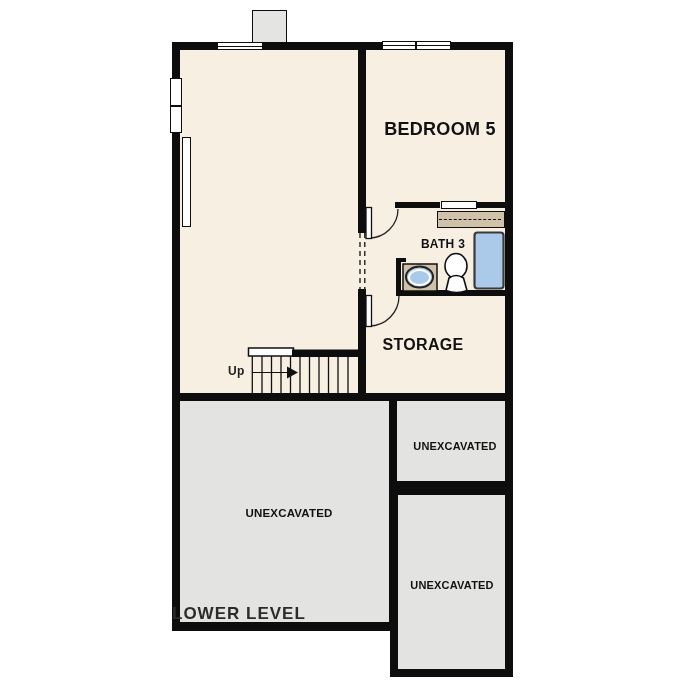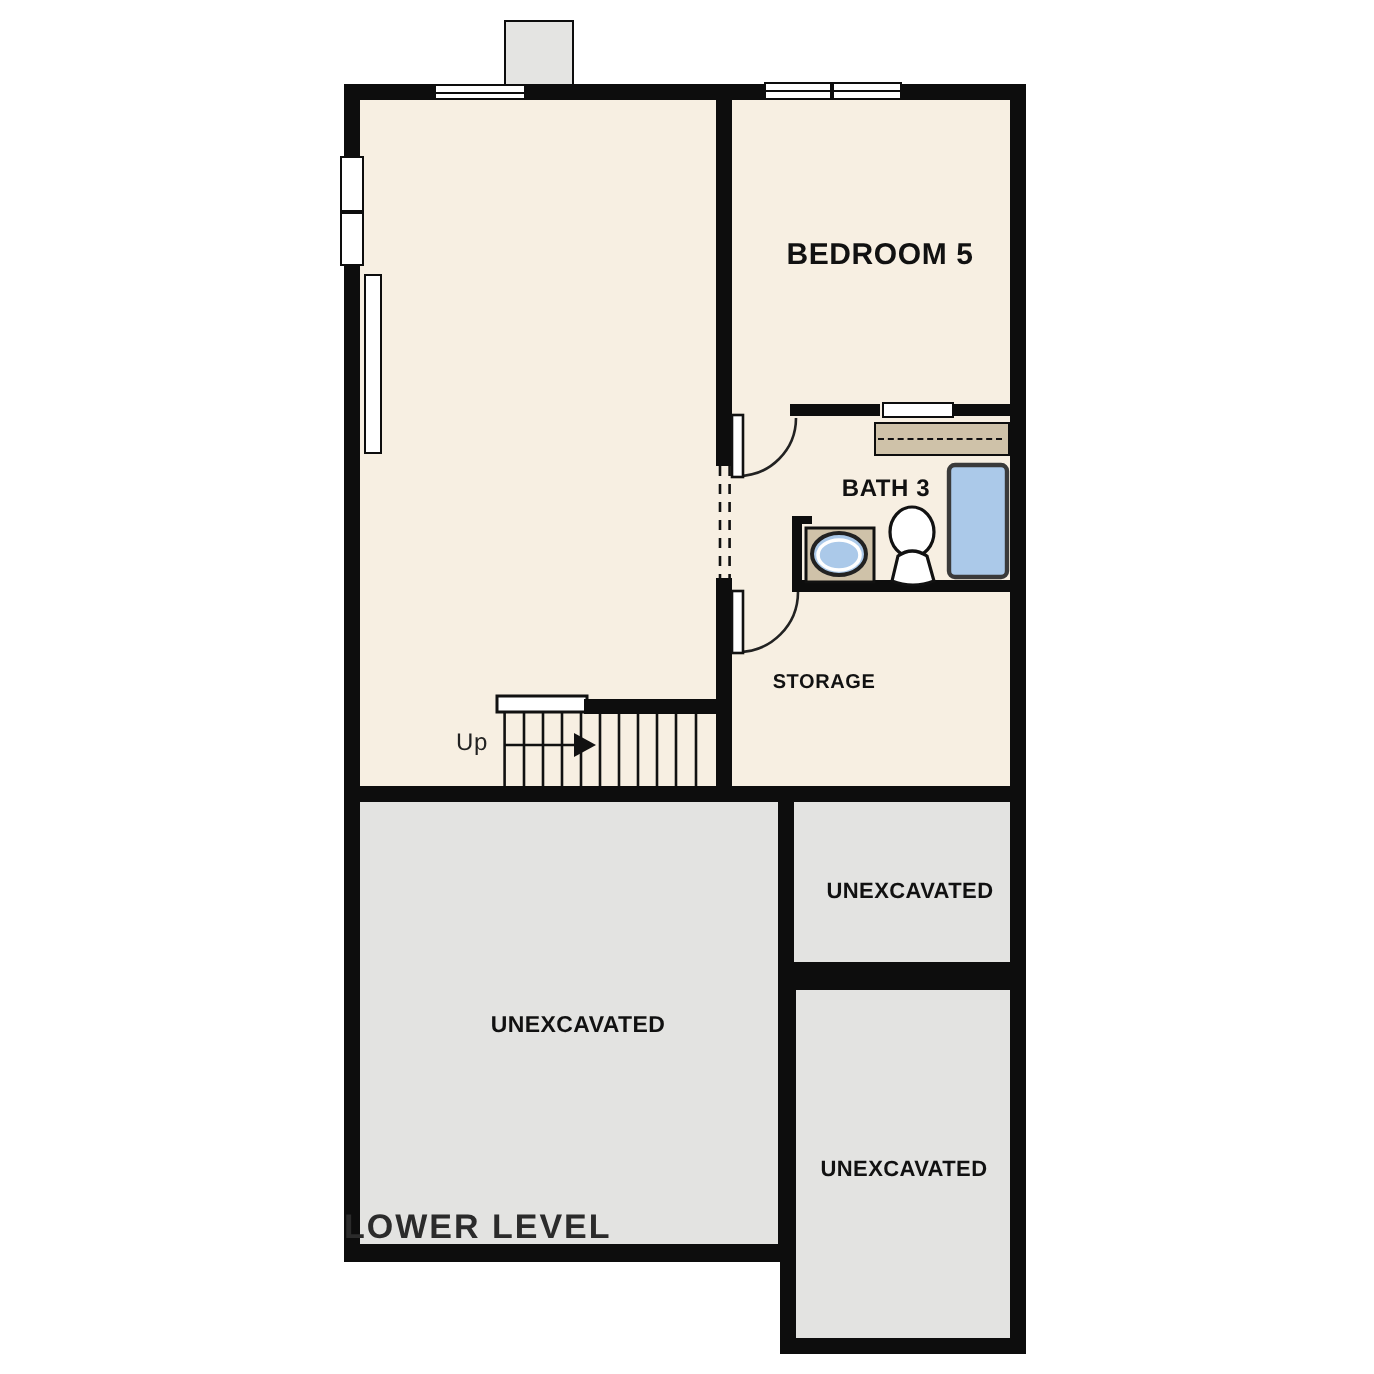--- a/index.html
+++ b/index.html
@@ -41,28 +41,28 @@
   .egress{left:182px;top:137px;width:9px;height:90px;background:#ffffff;border:1.5px solid #0d0d0d;box-sizing:border-box;}
   .closet-opening{left:441px;top:201px;width:36px;height:8px;background:#ffffff;border:1px solid #0d0d0d;box-sizing:border-box;}
   
   .shelf{left:437px;top:211px;width:68px;height:17px;background:#cfc2a9;border:1.5px solid #0d0d0d;box-sizing:border-box;}
   .shelf-dash{position:absolute;left:1px;top:6.5px;width:62px;border-top:1.6px dashed #111;}
   
   .overlay{left:0;top:0;width:687px;height:687px;pointer-events:none;}
   
   .lbl{position:absolute;color:#111;font-weight:bold;text-align:center;letter-spacing:.3px;}
   .lbl-rec{left:229px;top:186px;width:100px;font-size:14px;line-height:19px;}
-  .lbl-bed{left:375px;top:119px;width:130px;font-size:15px;}
+  .lbl-bed{left:375px;top:119px;width:130px;font-size:18px;}
   .lbl-bath{left:406px;top:237px;width:74px;font-size:12px;}
-  .lbl-storage{left:362px;top:336px;width:100px;font-size:10px;}
+  .lbl-storage{left:373px;top:336px;width:100px;font-size:16px;}
   .lbl-unex{font-size:11.5px;letter-spacing:.2px;}
   .lbl-unex-left{left:219px;top:507px;width:140px;}
   .lbl-unex-tr{left:400px;top:440px;width:110px;font-size:11px;}
   .lbl-unex-br{left:397px;top:579px;width:110px;font-size:11px;}
-  .lbl-up{left:228px;top:364px;width:24px;font-weight:normal;font-size:12px;color:#222;text-align:left;}
+  .lbl-up{left:228px;top:364px;width:24px;font-weight:bold;font-size:12px;color:#222;text-align:left;}
   .plan-title{left:172px;top:604px;font-size:17px;font-weight:bold;color:#2b2b2b;letter-spacing:1px;}
 </style>
 </head>
 <body>
 
 <div class="canvas">
 
   <div class="abs chimney"></div>
 
   <div class="abs floor-rec"></div>

